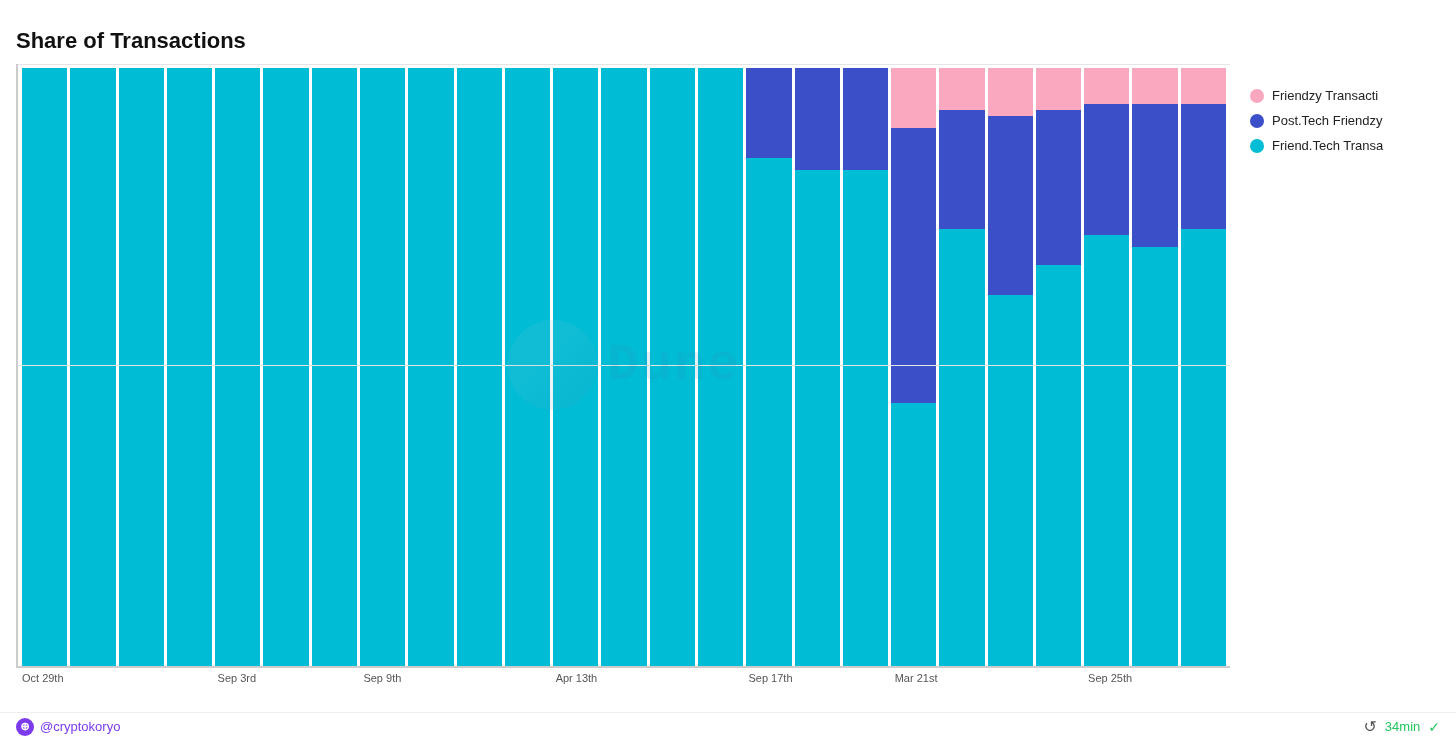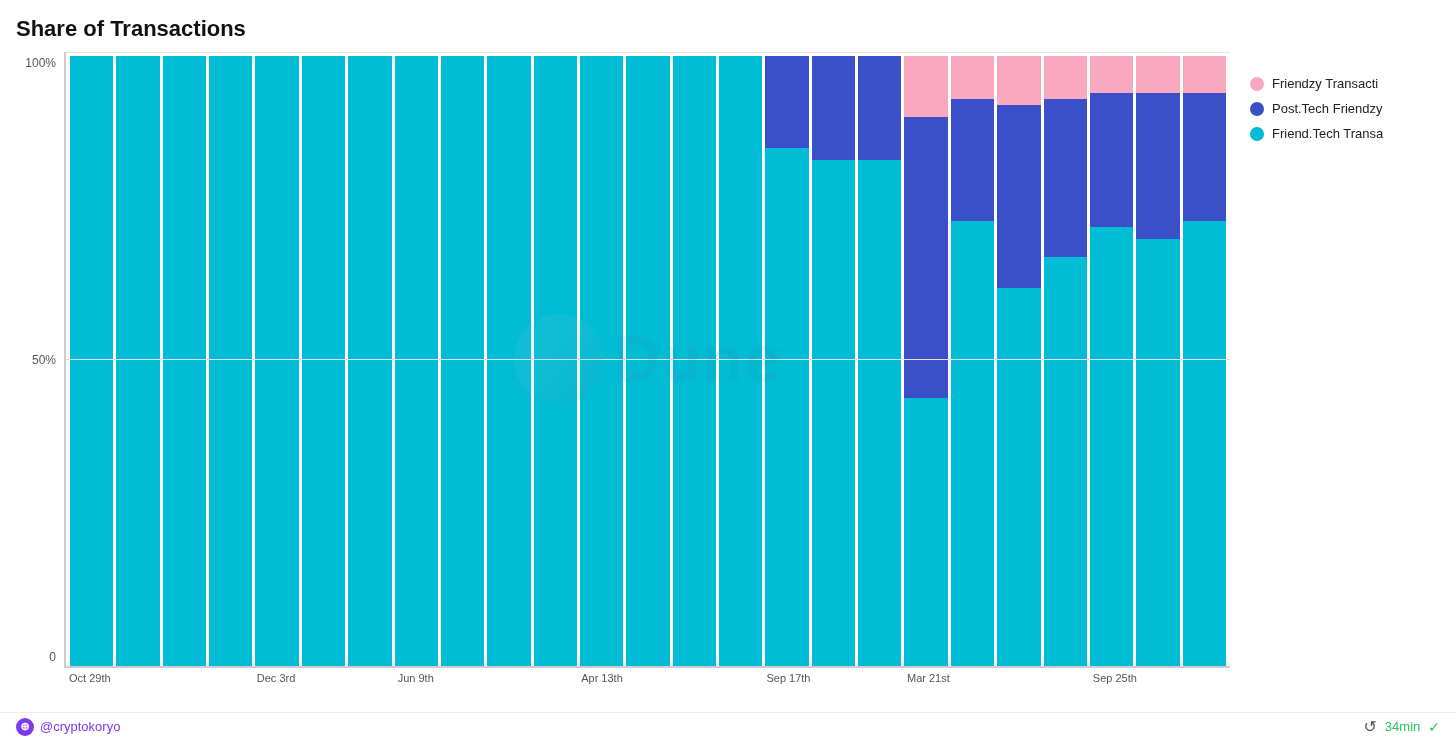--- a/index.html
+++ b/index.html
@@ -9,21 +9,21 @@
       width: 1456px;
       height: 742px;
       overflow: hidden;
       display: flex;
       flex-direction: column;
     }
     .main-container {
       display: flex;
       flex-direction: row;
       flex: 1;
-      padding: 16px 16px 8px 16px;
+      padding: 28px 16px 8px 16px;
     }
     .chart-area {
       flex: 1;
       display: flex;
       flex-direction: column;
     }
     .header {
       display: flex;
       align-items: baseline;
       gap: 12px;
@@ -88,24 +88,25 @@
       pointer-events: none;
       z-index: 10;
     }
     .watermark-circle {
       width: 90px;
       height: 90px;
       border-radius: 50%;
       background: linear-gradient(135deg, #7ec8e3 40%, #3a8cba 100%);
     }
     .watermark-text {
-      font-size: 64px;
+      font-size: 52px;
       font-weight: 700;
       color: #3a8cba;
       letter-spacing: 2px;
+      font-family: Liberation Mono, monospace;
     }
     .bar-group {
       flex: 1;
       display: flex;
       flex-direction: column;
       justify-content: flex-end;
       height: 100%;
     }
     .bar-stack {
       width: 100%;
@@ -230,25 +231,20 @@
 
 <div class="main-container">
   <div class="chart-area">
 
     <div class="header">
       <span class="title-main">Share of Transactions</span>
     </div>
 
     <div class="chart-wrapper">
 
-      <div class="y-axis">
-        <span class="y-label">100%</span>
-        <span class="y-label">50%</span>
-        <span class="y-label">0</span>
-      </div>
 
       <div style="position:relative; display:flex; flex-direction:column; align-items:flex-start;">
         <div style="position:absolute; left:-36px; top:50%; transform: translateY(-50%) rotate(-90deg); white-space:nowrap; font-size:12px; color:#444; font-weight:500; transform-origin: center center;">% Share of Transactions</div>
       </div>
 
       <div class="chart-inner">
         <div class="bars-container" id="bars-container">
 
           <div class="grid-lines">
             <div class="grid-line" style="top: 0%;"></div>
@@ -404,26 +400,26 @@
             </div>
           </div>
         <div class="x-axis" id="x-axis">
             <div class="x-label-group">
               <span class="x-label">Oct 29th</span>
             </div>
             <div class="x-label-group"></div>
             <div class="x-label-group"></div>
             <div class="x-label-group"></div>
             <div class="x-label-group">
-              <span class="x-label">Dec 3rd</span>
-            </div>
-            <div class="x-label-group"></div>
-            <div class="x-label-group"></div>
-            <div class="x-label-group">
-              <span class="x-label">Jun 9th</span>
+              <span class="x-label">Sep 3rd</span>
+            </div>
+            <div class="x-label-group"></div>
+            <div class="x-label-group"></div>
+            <div class="x-label-group">
+              <span class="x-label">Sep 9th</span>
             </div>
             <div class="x-label-group"></div>
             <div class="x-label-group"></div>
             <div class="x-label-group"></div>
             <div class="x-label-group">
               <span class="x-label">Apr 13th</span>
             </div>
             <div class="x-label-group"></div>
             <div class="x-label-group"></div>
             <div class="x-label-group"></div>

